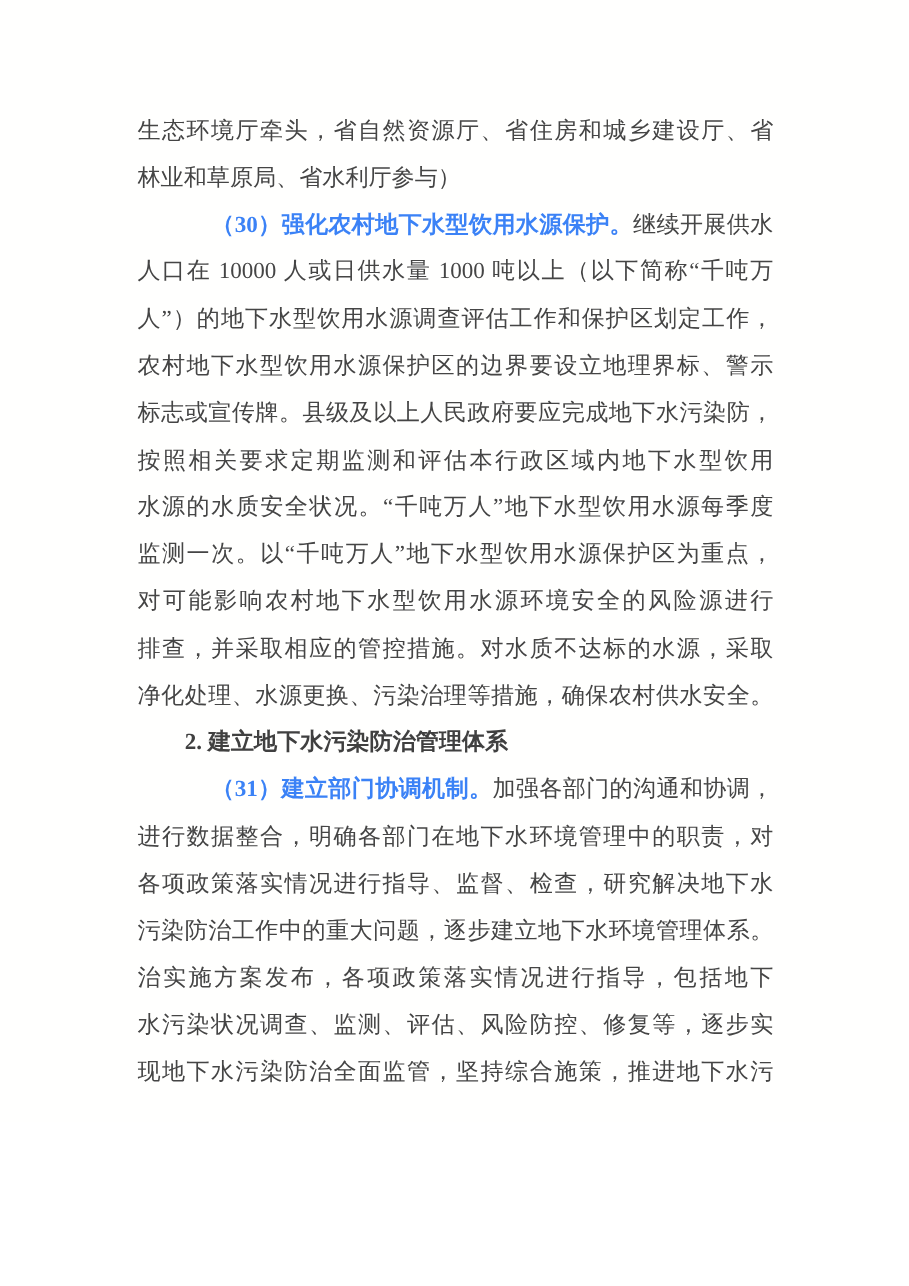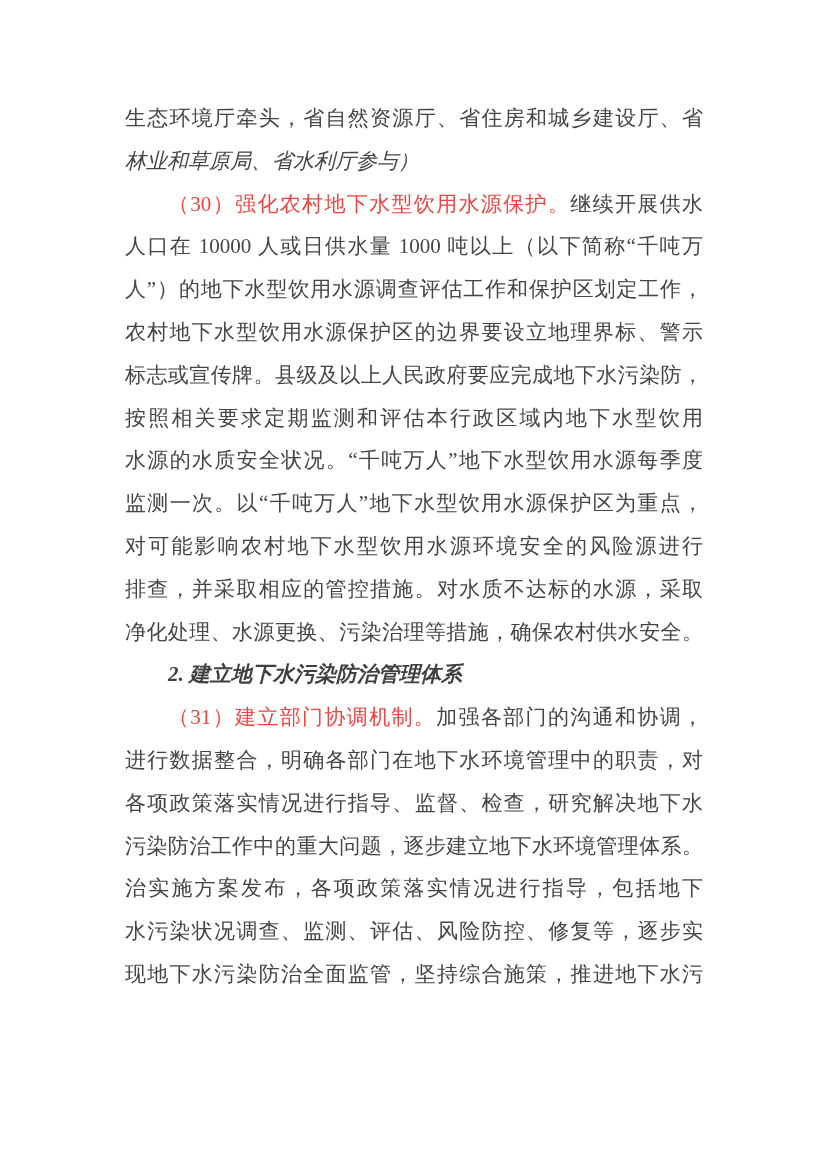--- a/index.html
+++ b/index.html
@@ -30,28 +30,28 @@
     white-space: pre-wrap;
   }
   .fill {
     text-align: justify;
     text-align-last: justify;
     text-justify: inter-character;
   }
   .short {
     text-align: left;
     text-align-last: left;
-    font-style: italic;
   }
   .indent {
     padding-left: 43px;
   }
   .bold {
-    font-weight: normal;
-    color: #ef4444;
+    font-weight: bold;
+    color: #3b82f6;
+    margin-left: 24px;
   }
   .heading {
     font-weight: bold;
     color: #404040;
   }
   .footer {
     position: absolute;
     left: 0;
     right: 0;
     top: 1076px;

